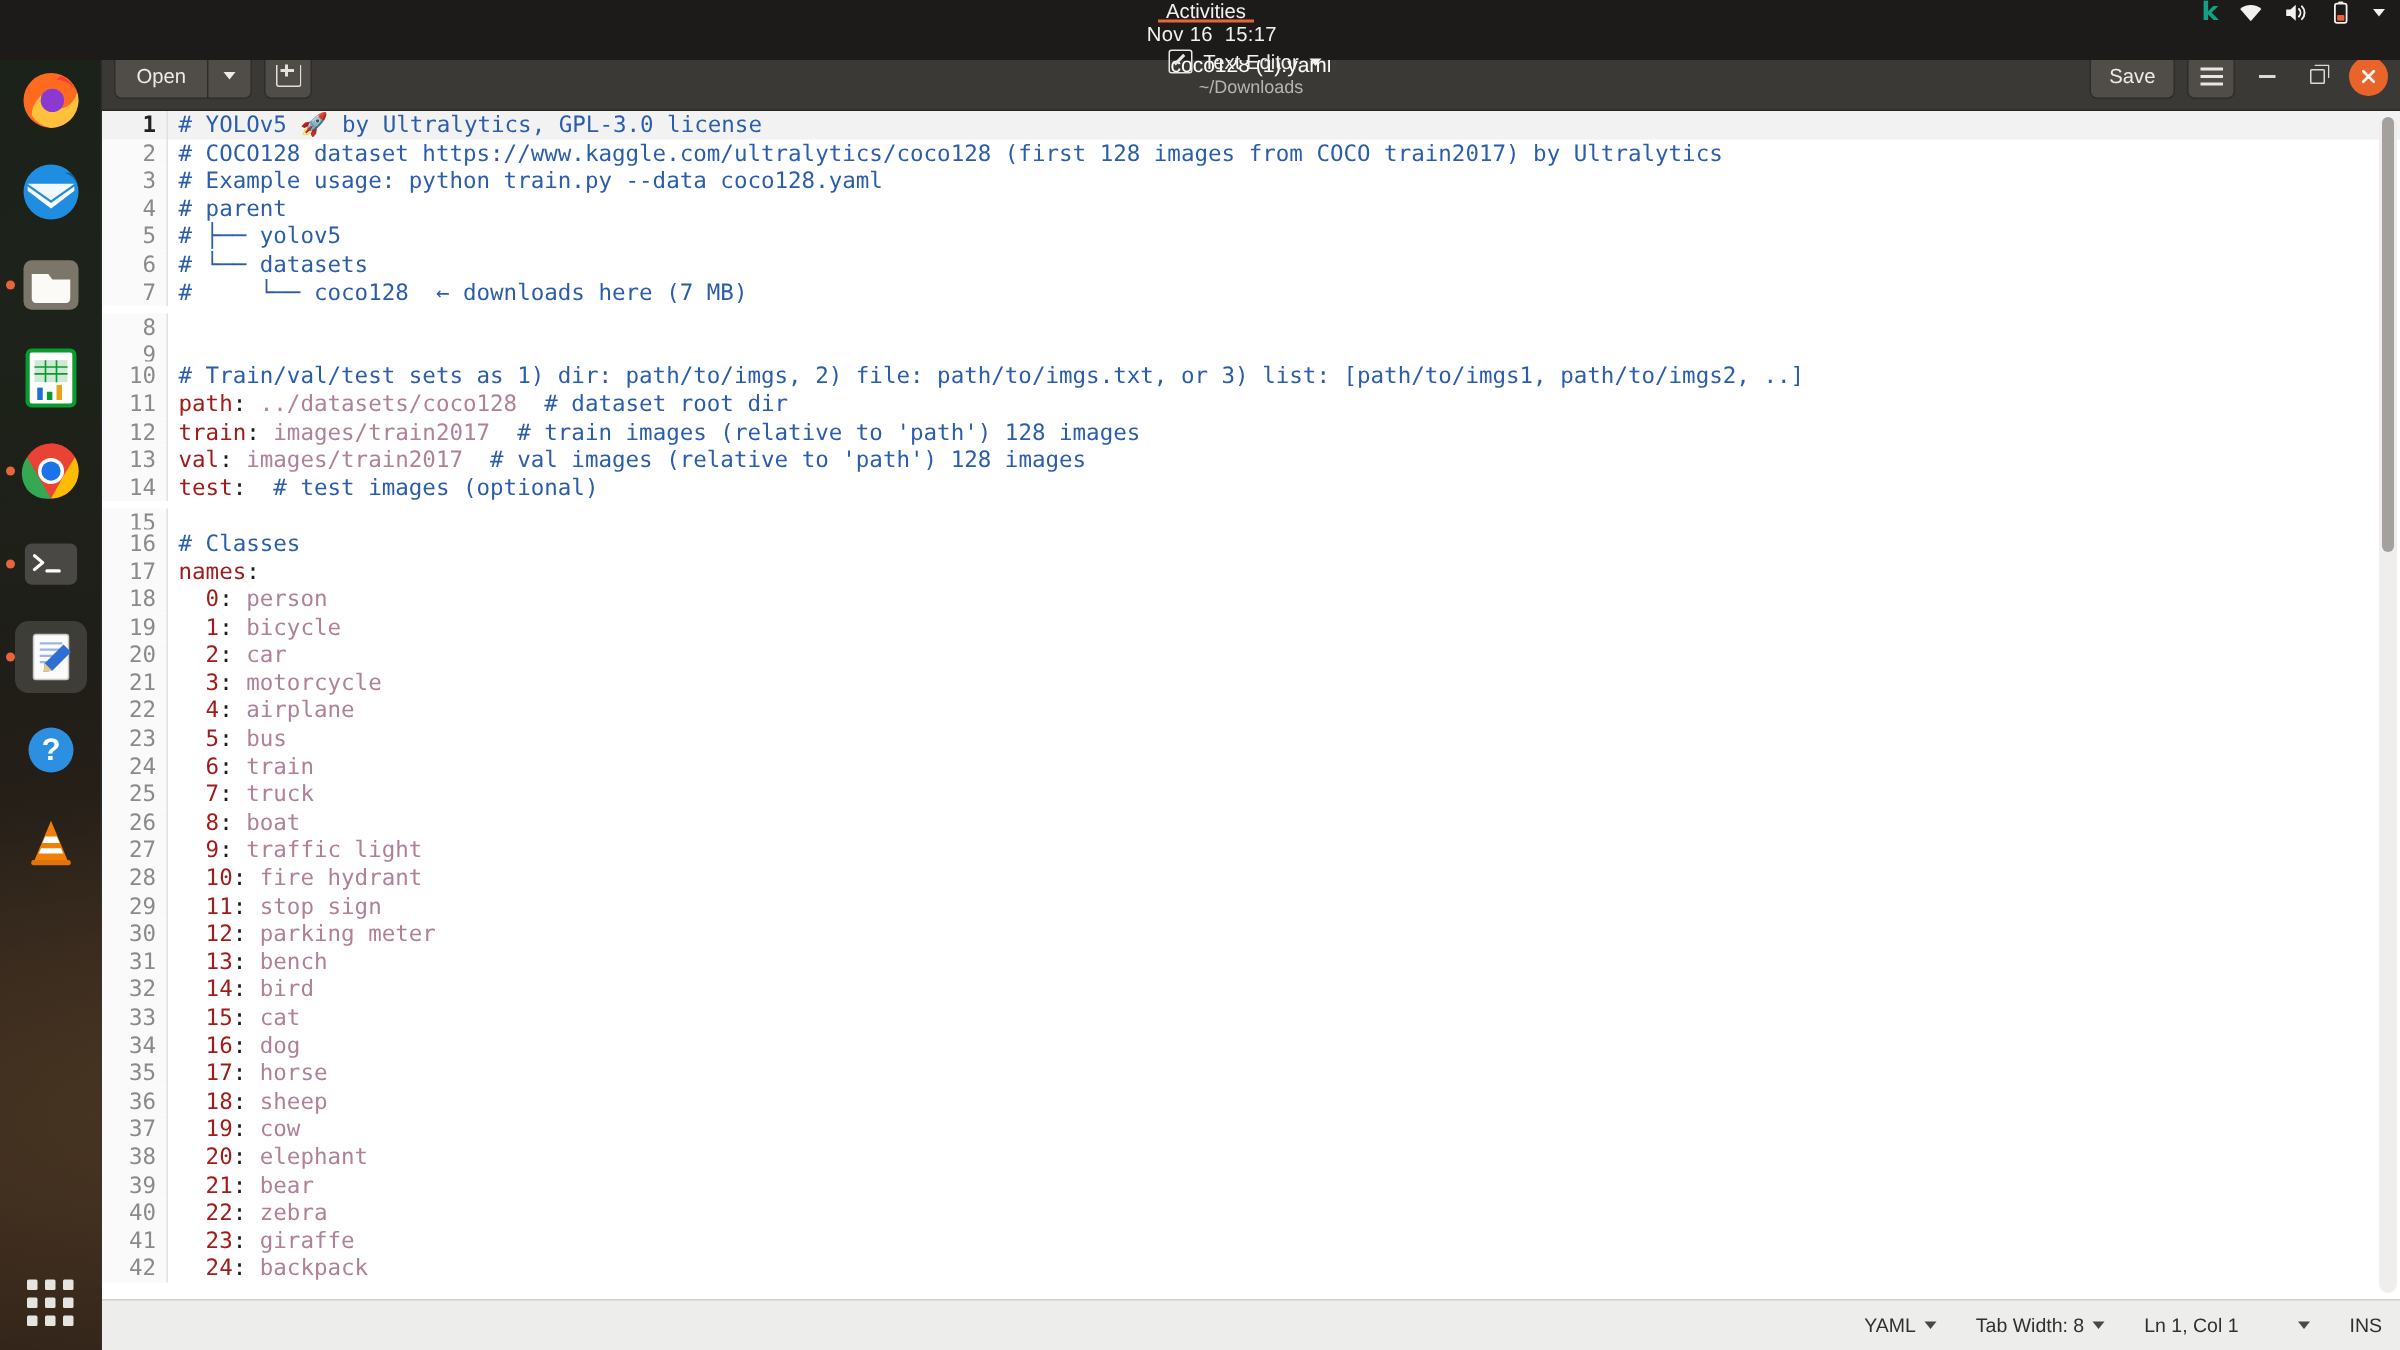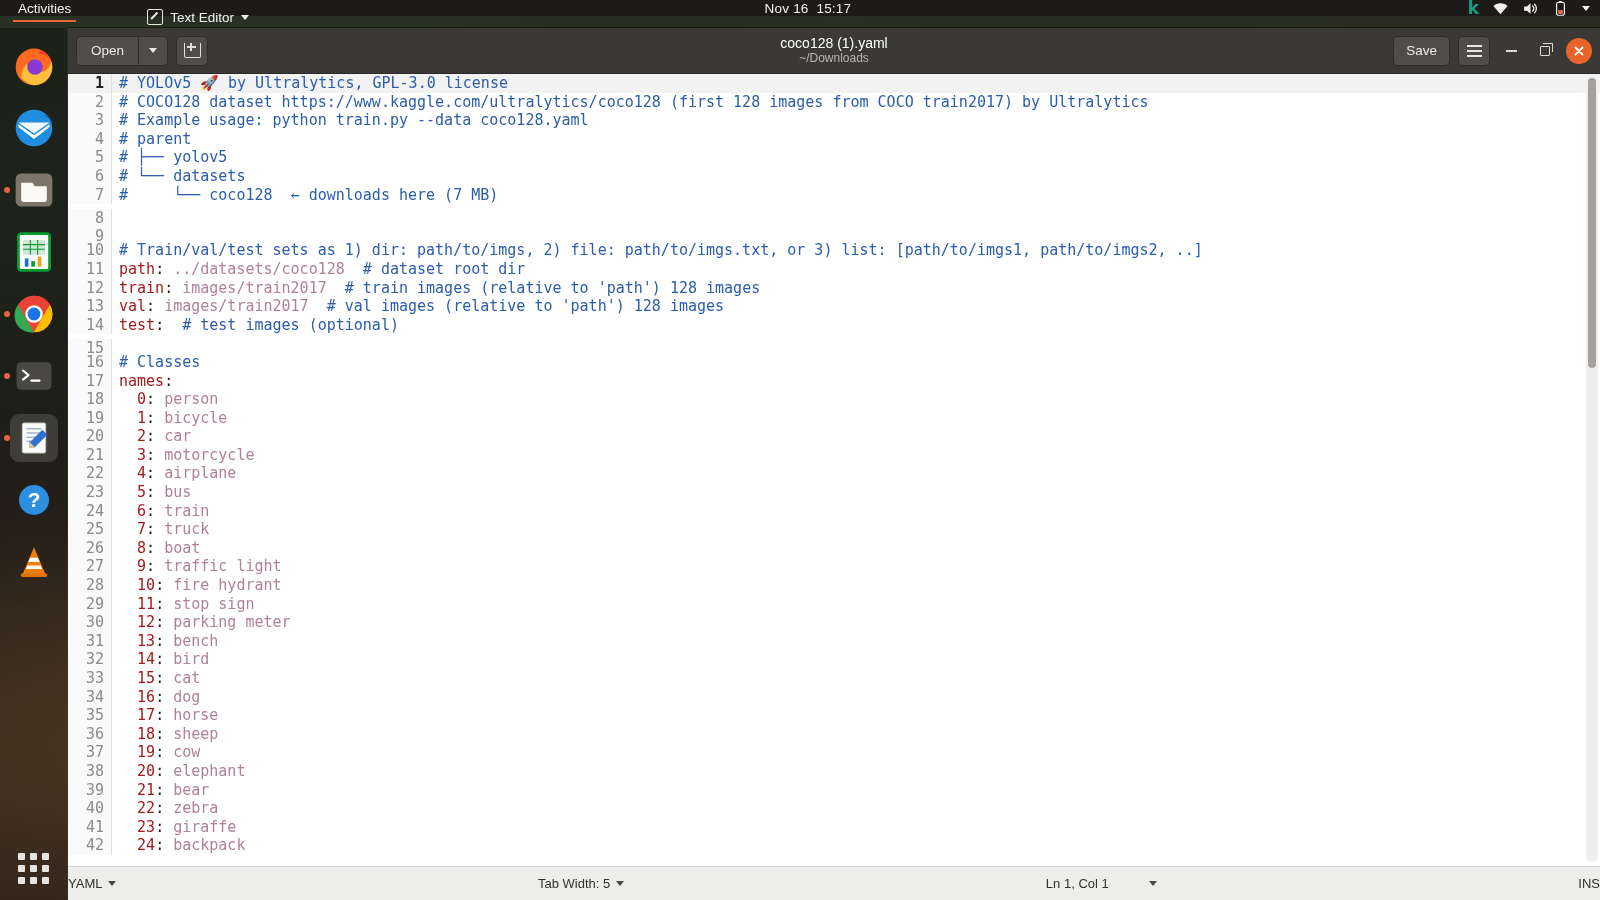--- a/index.html
+++ b/index.html
@@ -14,25 +14,26 @@
   #desktop {
     position: absolute; inset: 0;
     background:
       radial-gradient(ellipse 60% 40% at 12% 82%, #6d5034 0%, rgba(60,42,28,0) 60%),
       radial-gradient(ellipse 50% 50% at 4% 20%, #2a3327 0%, rgba(30,36,28,0) 70%),
       linear-gradient(170deg, #24301f 0%, #2e2a22 38%, #4a3526 66%, #33251c 100%);
   }
 
   
   #topbar {
-    position: absolute; top: 0; left: 0; right: 0; height: 16px;
+    position: absolute; top: 0; left: 0; right: 0; height: 40px;
     background: #1d1b19;
     display: flex; align-items: center;
     color: #f2f1f0; font-size: 13.5px;
     z-index: 40;
+    flex-direction: column;
   }
   .tb-activities {
     position: relative;
     padding: 0 10px; margin-left: 8px; height: 28px;
     display: flex; align-items: center; font-weight: 400;
   }
   .tb-activities::after {
     content: ""; position: absolute; left: 5px; right: 5px; bottom: 0;
     height: 2px; background: #e8643c;
   }
@@ -155,22 +156,22 @@
   }
   #vthumb {
     position: absolute; left: 2px; right: 2px; top: 0; height: 290px;
     background: #a3a09d; border-radius: 5px;
   }
 
   
   #statusbar {
     flex: 0 0 34px; height: 34px; background: #ededec;
     border-top: 1px solid #d2d0ce;
-    display: flex; align-items: center; justify-content: space-between;
-    gap: 26px; padding-right: 0;
+    display: flex; align-items: center; justify-content: flex-end;
+    gap: 26px; padding-right: 12px;
     font-size: 13px; color: #32302e;
   }
   .sb-item { display: flex; align-items: center; gap: 6px; }
   .sb-caret { width: 0; height: 0; border-left: 4.5px solid transparent;
               border-right: 4.5px solid transparent; border-top: 5px solid #4a4846; }
 </style>
 </head>
 <body>
 
 <div id="desktop"></div>
@@ -374,21 +375,21 @@
       <div id="vthumb"></div>
     </div>
   </div>
 
   <div id="statusbar">
     <div class="sb-item">
       <span>YAML</span>
       <span class="sb-caret"></span>
     </div>
     <div class="sb-item">
-      <span>Tab Width: 5</span>
+      <span>Tab Width: 8</span>
       <span class="sb-caret"></span>
     </div>
     <div class="sb-item" style="gap:40px">
       <span>Ln 1, Col 1</span>
       <span class="sb-caret"></span>
     </div>
     <div class="sb-item">
       <span>INS</span>
     </div>
   </div>

